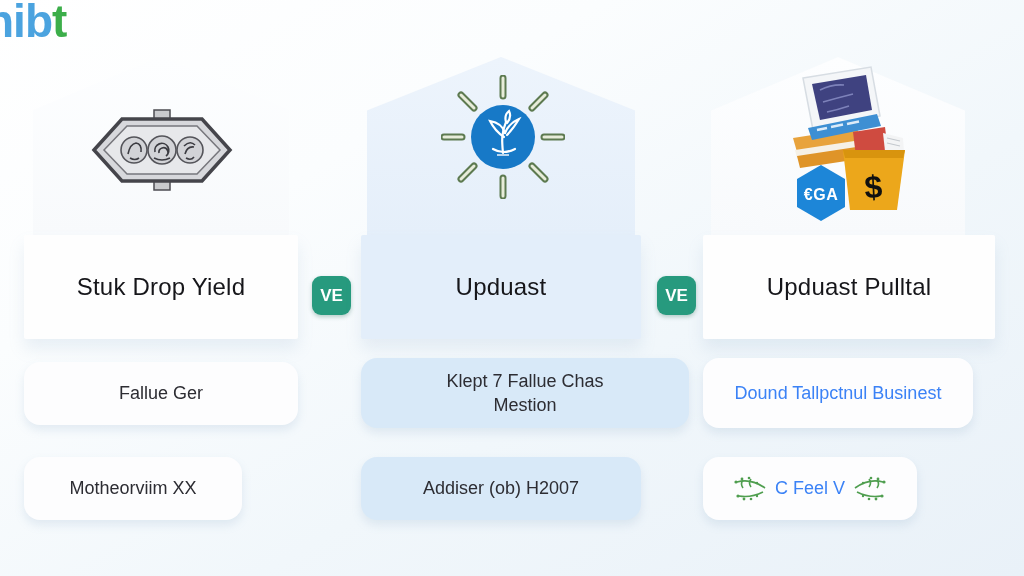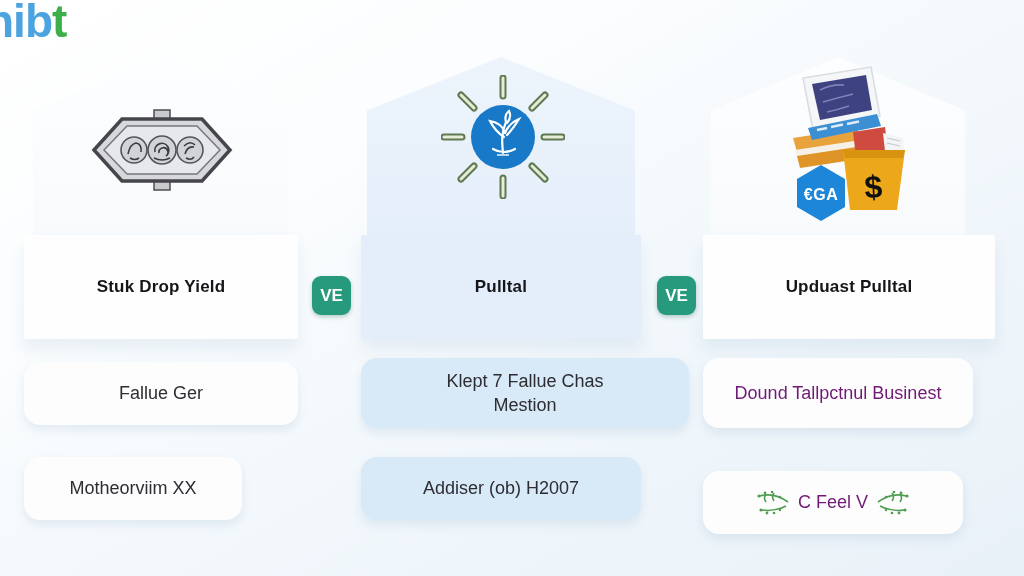--- a/index.html
+++ b/index.html
@@ -25,21 +25,21 @@
   .pent-blue  { background:linear-gradient(180deg,#edf4fc 0%,#e5effa 100%); }
 
   .band {
     position:absolute; height:104px; top:235px;
     display:flex; align-items:center; justify-content:center;
     box-shadow:0 10px 16px rgba(130,160,195,0.15);
     border-radius:2px;
   }
   .band-white { background:#fefefe; }
   .band-blue  { background:#e3eefa; }
-  .title { font-size:17px; font-weight:bold; color:#16161a; letter-spacing:0.2px; }
+  .title { font-size:24px; font-weight:normal; color:#16161a; letter-spacing:0.2px; }
 
   .vsbadge {
     position:absolute; top:276px; width:39px; height:39px;
     background:#279A7E; border-radius:9px;
     display:flex; align-items:center; justify-content:center;
     color:#ffffff; font-weight:bold; font-size:17px;
     box-shadow:0 2px 4px rgba(30,100,80,0.3);
   }
 
   .row {
@@ -47,21 +47,21 @@
     display:flex; align-items:center; justify-content:center;
     text-align:center;
     border-radius:16px;
     font-size:18px; color:#2d2d33;
     box-shadow:0 5px 10px rgba(130,160,195,0.18);
     line-height:1.35;
   }
   .row-white { background:#fdfdfe; }
   .row-blue  { background:#d8e9f8; }
   .row .wrap { max-width:225px; }
-  .green-text { color:#701a75; }
+  .green-text { color:#3b82f6; }
   .ornament { display:inline-block; vertical-align:middle; }
   .feel-line { display:flex; align-items:center; gap:6px; justify-content:center; }
 
   .icon-abs { position:absolute; }
 </style>
 </head>
 <body>
 
 <div class="logo"><span class="lb">hib</span><span class="lg">t</span></div>
 
@@ -125,21 +125,21 @@
     <path d="M62,78 C61,68 60,58 65,47"></path>
     <path d="M63,62 Q54,56 49,46 Q61,48 64,58"></path>
     <path d="M64,58 Q68,48 78,44 Q72,54 66,60"></path>
     <path d="M65,47 Q63,40 68,36 Q71,42 66,48"></path>
     <path d="M52,74 Q62,80 74,74"></path>
   </g>
   <path d="M56,80 h12" stroke="#ffffff" stroke-width="1.4"></path>
 </svg>
 
 <div class="band band-blue" style="left:361px;width:280px;">
-  <span class="title">Pulltal</span>
+  <span class="title">Upduast</span>
 </div>
 
 <div class="row row-blue" style="left:361px;top:358px;width:328px;height:70px;">
   <span class="wrap">Klept 7 Fallue Chas Mestion</span>
 </div>
 <div class="row row-blue" style="left:361px;top:457px;width:280px;height:63px;">
   <span class="wrap">Addiser (ob) H2007</span>
 </div>
 
 <div class="vsbadge" style="left:657px;">
@@ -173,21 +173,21 @@
   <text x="46" y="142" font-size="16" font-weight="bold" fill="#ffffff" text-anchor="middle" letter-spacing="0.5">€GA</text>
 </svg>
 
 <div class="band band-white" style="left:703px;width:292px;">
   <span class="title">Upduast Pulltal</span>
 </div>
 
 <div class="row row-white green-text" style="left:703px;top:358px;width:270px;height:70px;">
   <span class="wrap">Dound Tallpctnul Businest</span>
 </div>
-<div class="row row-white green-text" style="left:703px;top:457px;width:260px;height:63px;margin-top:14px;">
+<div class="row row-white green-text" style="left:703px;top:457px;width:214px;height:63px;">
   <span class="feel-line">
     <svg class="ornament" width="40" height="34" viewBox="0 0 40 34">
       <g fill="none" stroke="#4f9e4f" stroke-width="1.6">
         <path d="M36,16 Q22,6 8,10"></path>
           <path d="M34,20 Q22,26 10,24"></path>
         <path d="M14,8 q-3,4 0,8"></path>
           <path d="M22,7 q-3,4 0,8"></path>
       </g>
       <g fill="#4f9e4f">
         <circle cx="7" cy="10" r="1.6"></circle>

